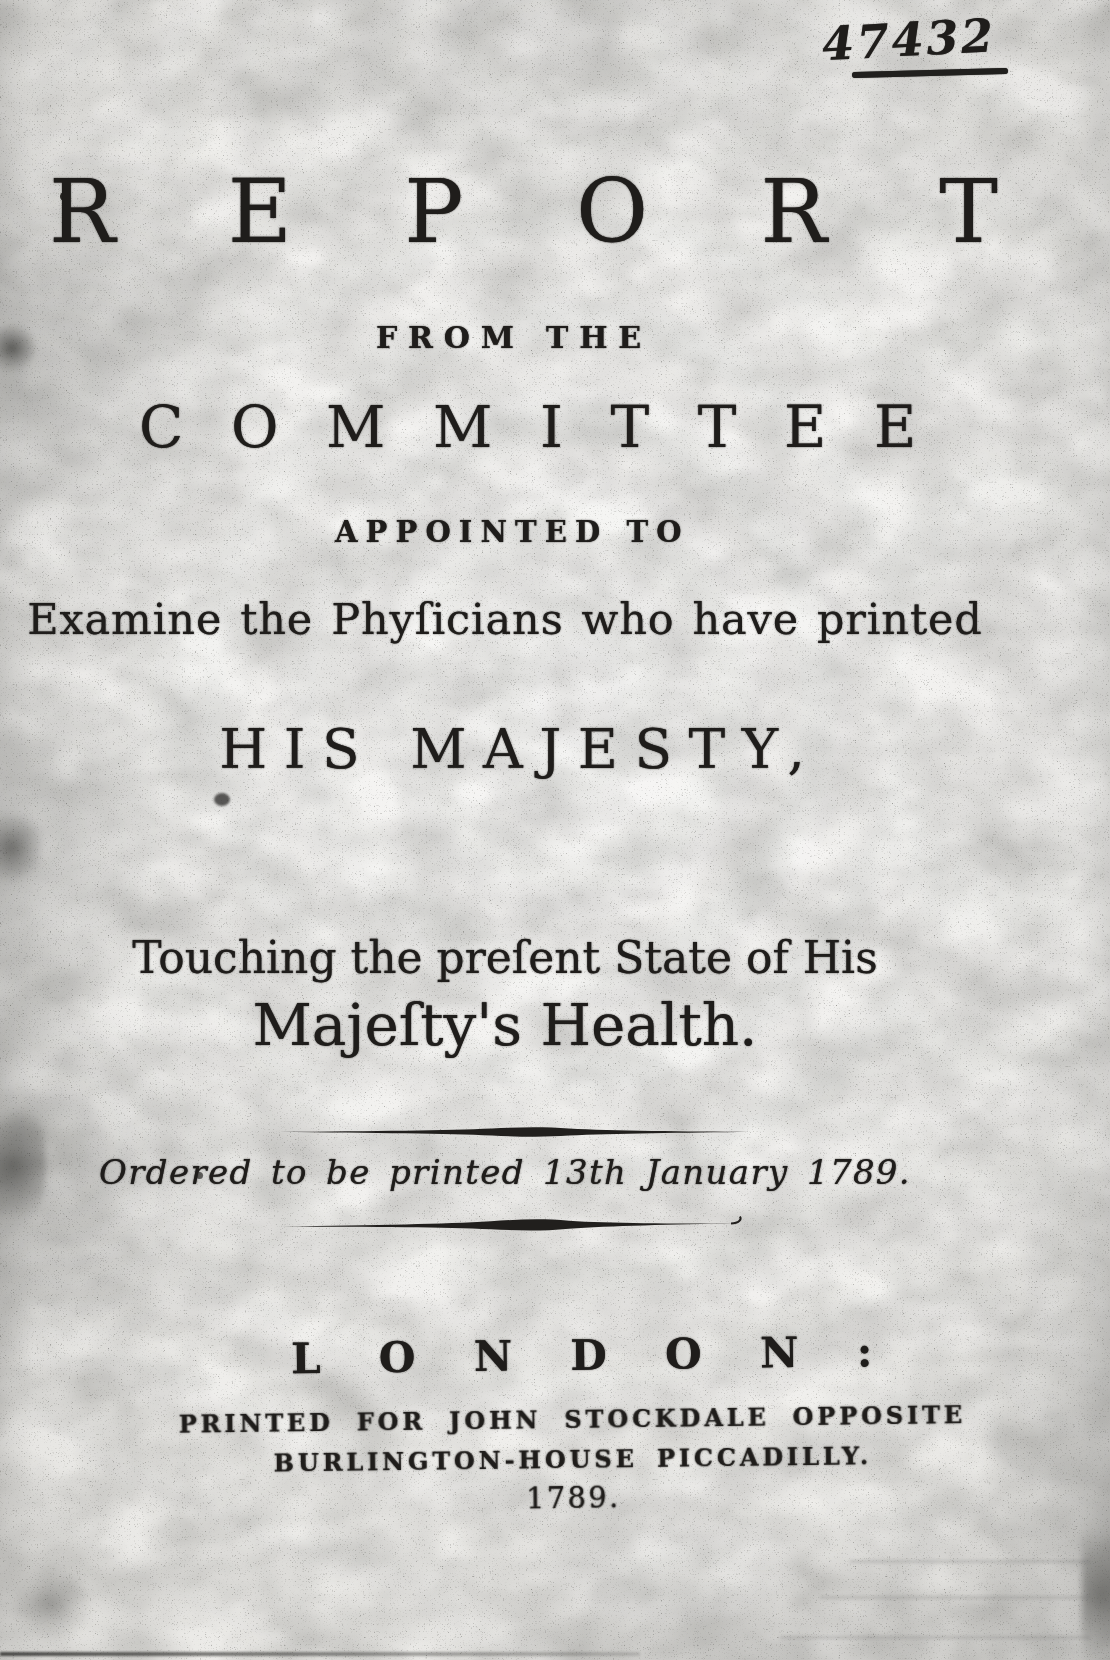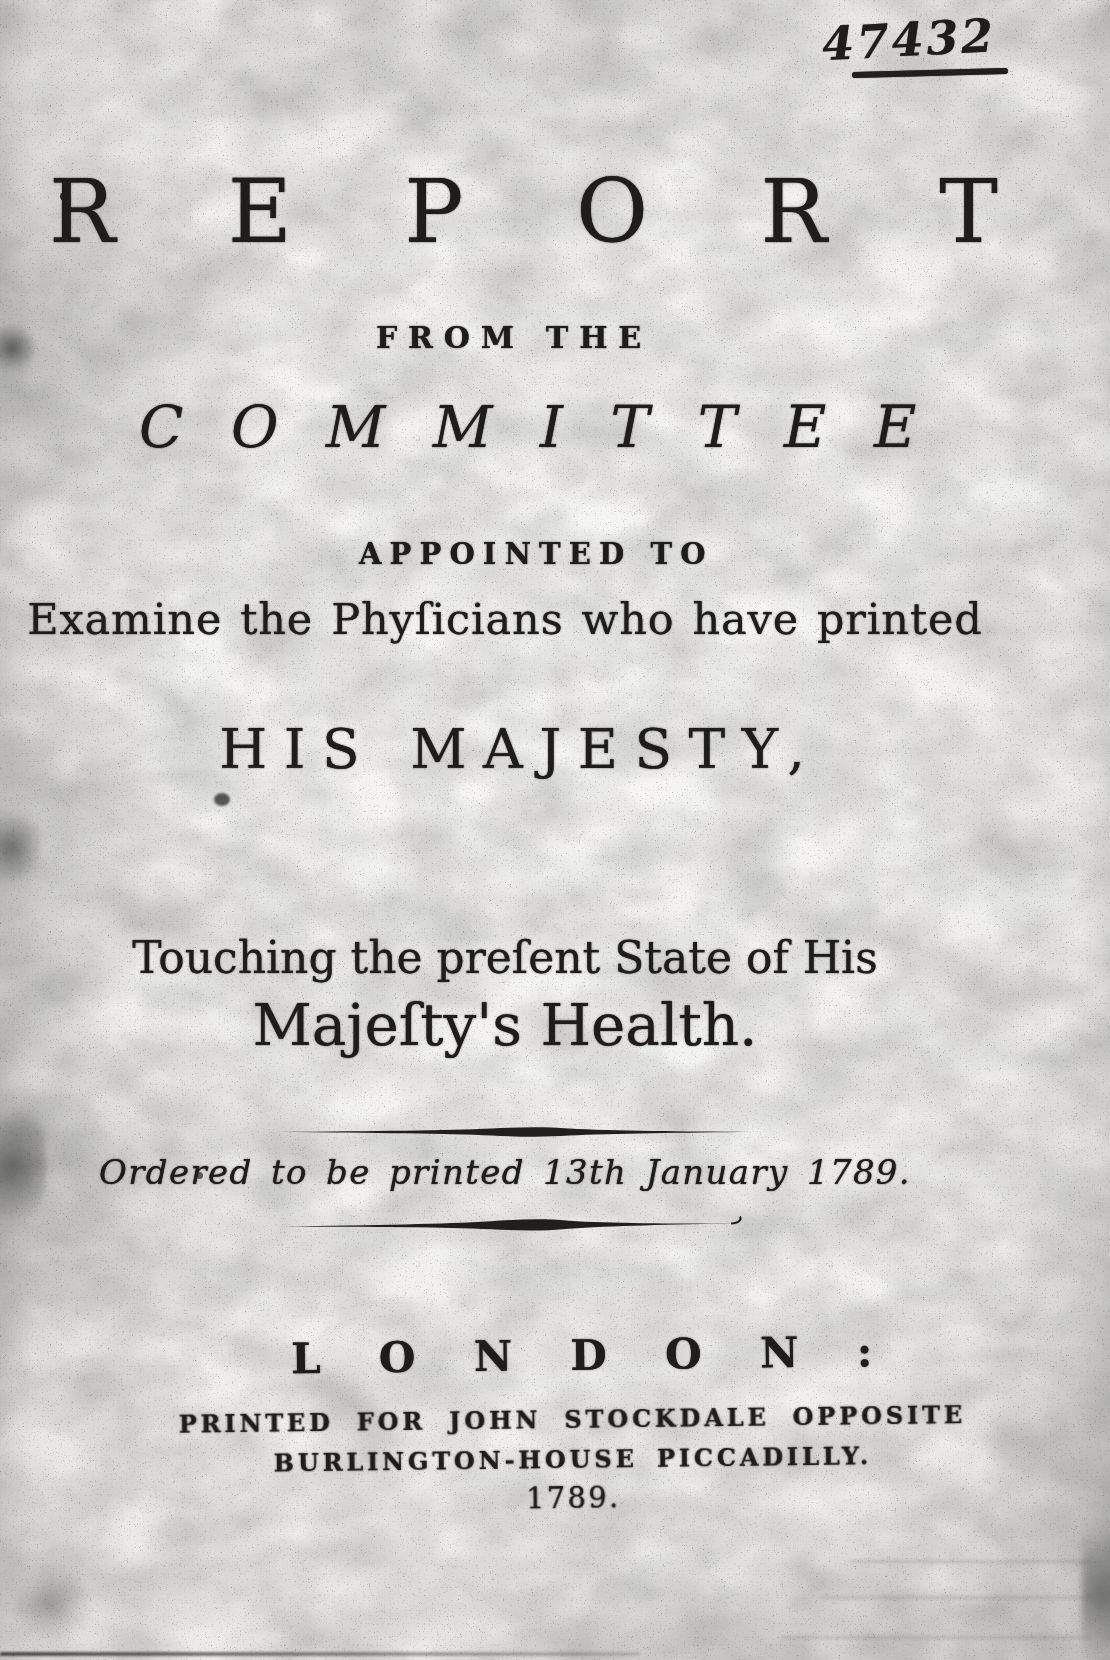--- a/index.html
+++ b/index.html
@@ -22,22 +22,22 @@
   }
   .texture{position:absolute;left:0;top:0;pointer-events:none;}
   .print-layer{position:absolute;left:0;top:0;width:1110px;height:1344px;filter:blur(.35px);padding-left:28px;}
   .line{
     position:absolute;left:0;width:1010px;
     text-align:center;line-height:1;white-space:nowrap;
     text-shadow:0 0 1px rgba(31,29,27,.9), 0 0 2.5px rgba(31,29,27,.35);
   }
   .t-report   {top:168px; font-size:88px; letter-spacing:.48em; padding-left:.45em;}
   .t-fromthe  {top:303px; font-size:30px; letter-spacing:.36em; padding-left:.3em; font-weight:bold;margin-top:20px;}
-  .t-committee{top:398px; font-size:58px; letter-spacing:.82em; padding-left:.8em;font-style:italic;}
-  .t-appointed{top:540px; font-size:29px; letter-spacing:.28em; padding-left:.25em; font-weight:bold;margin-left:24px;}
+  .t-committee{top:398px; font-size:58px; letter-spacing:.82em; padding-left:.8em;}
+  .t-appointed{top:518px; font-size:29px; letter-spacing:.28em; padding-left:.25em; font-weight:bold;}
   .t-examine  {top:598px; font-size:43px; letter-spacing:.02em; word-spacing:.08em;}
   .t-majesty  {top:722px; font-size:55px; letter-spacing:.30em; padding-left:.28em;}
   .t-illness  {top:838px; font-size:40px; letter-spacing:.26em; padding-left:.22em;}
   .t-touch1   {top:936px; font-size:44px;}
   .t-touch2   {top:996px; font-size:58px;}
   .t-ordered  {top:1155px;font-size:34px; font-style:italic; letter-spacing:.04em; word-spacing:.18em;}
   .rule{position:absolute;}
   .rule-1{left:277px; top:1124px;}
   .rule-2{left:279px; top:1216px; transform:rotate(-.4deg);}
   .imprint{position:absolute; left:50px; top:0; width:1010px; transform:rotate(-.7deg);}

